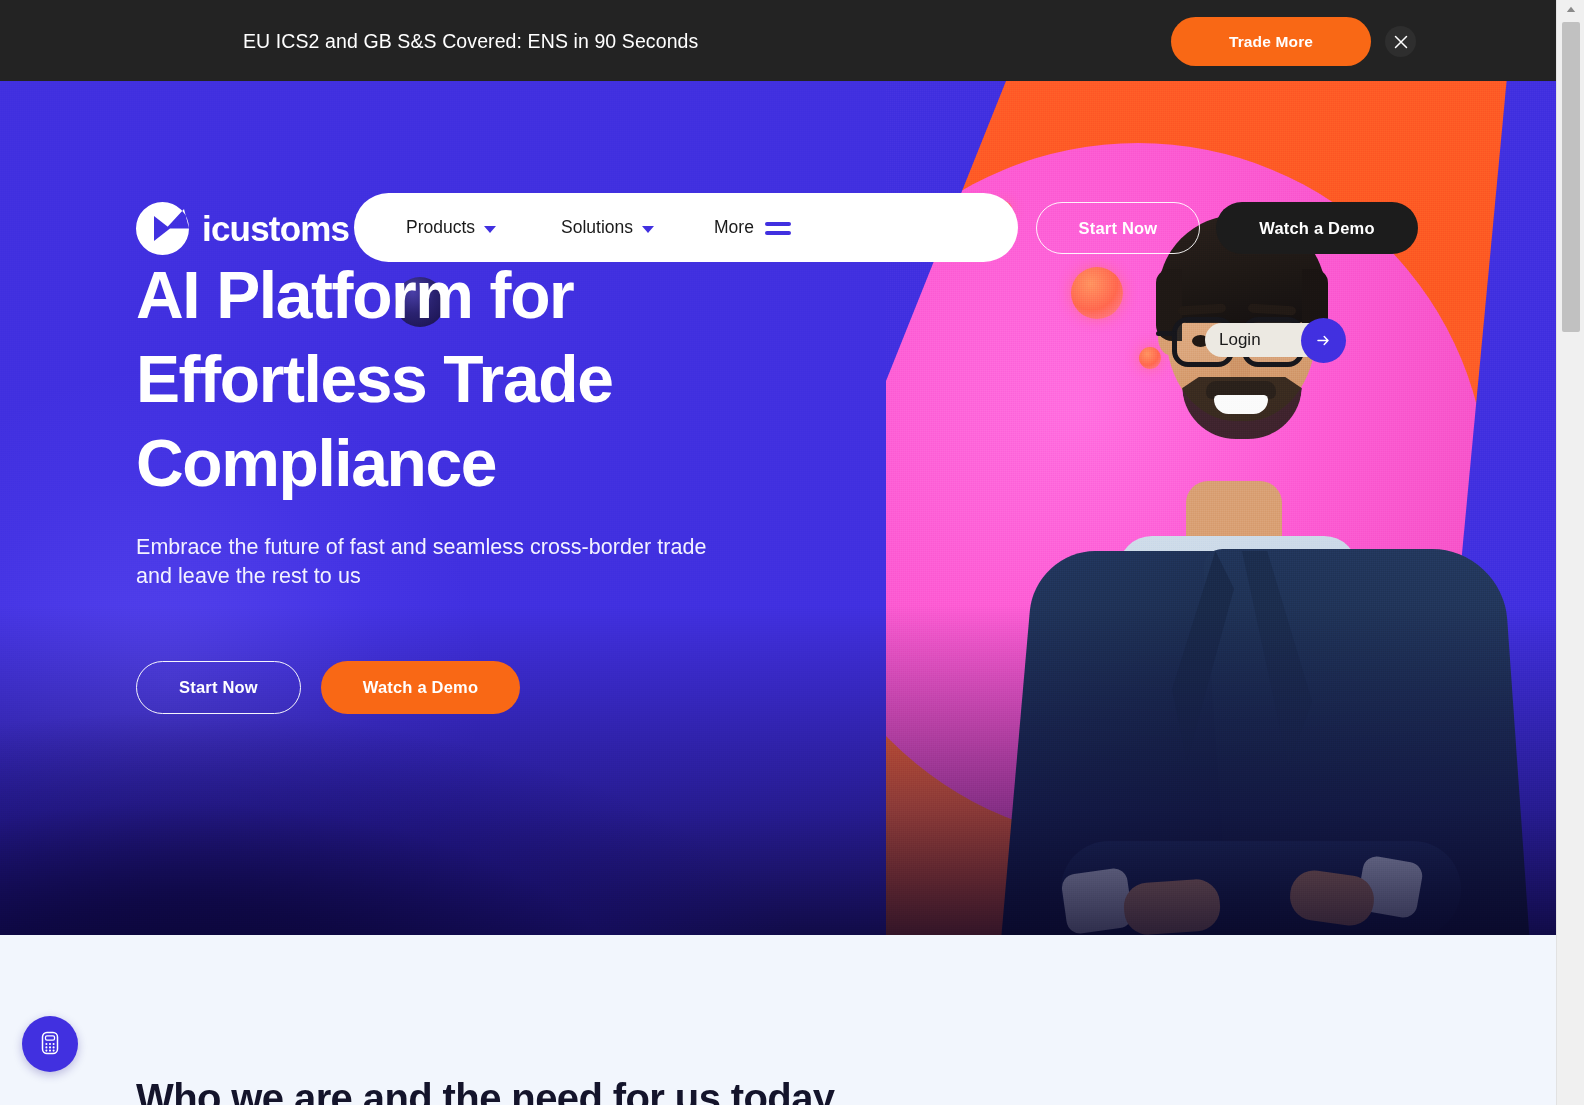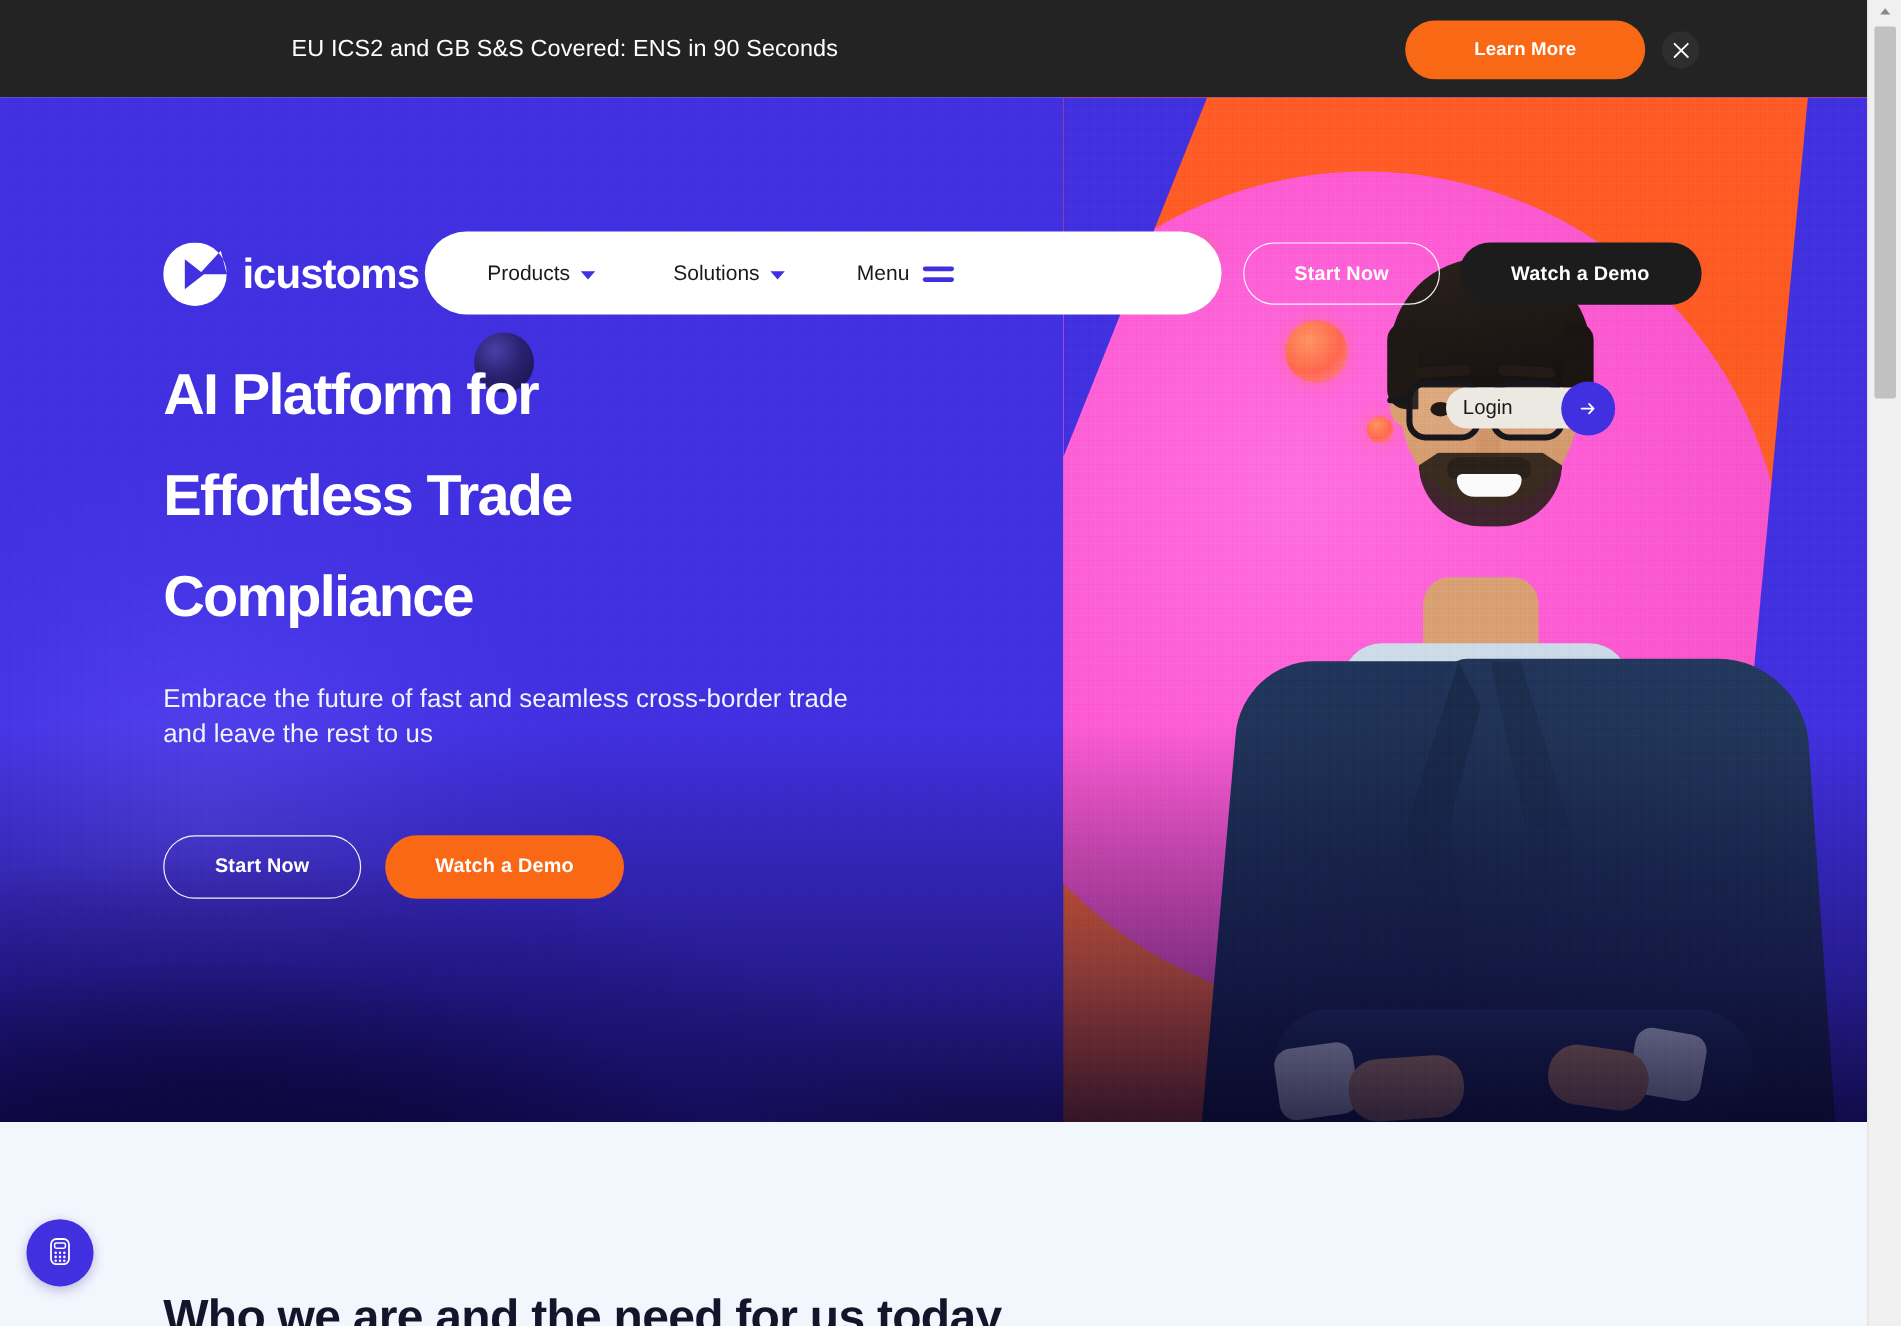--- a/index.html
+++ b/index.html
@@ -359,22 +359,22 @@
     color: #ffffff;
     font-size: 16.5px; font-weight: bold;
     letter-spacing: 0.2px;
     cursor: pointer;
     font-family: "Liberation Sans", sans-serif;
   }
 
   
   .hero-copy { position: absolute; left: 136px; top: 130px; width: 700px; }
   .hero-title {
-    margin-top: 77px;
-    font-size: 48px;
+    margin-top: 42px;
+    font-size: 66px;
     line-height: 84px;
     font-weight: bold;
     color: #ffffff;
     letter-spacing: -1.4px;
     max-width: 600px;
   }
   .hero-p {
     font-size: 21.5px;
     line-height: 29px;
     color: #f3f2ff;
@@ -461,21 +461,21 @@
 </style>
 </head>
 <body>
 
 <div id="page">
 
   <div id="viewport">
 
     <div class="banner">
       <div class="banner-text">EU ICS2 and GB S&amp;S Covered: ENS in 90 Seconds</div>
-      <button class="banner-cta">Learn More</button>
+      <button class="banner-cta">Trade More</button>
       <button class="banner-close">
         <span>
           <svg width="14" height="14" viewBox="0 0 14 14" aria-hidden="true">
             <path d="M1.5 1.5 L12.5 12.5 M12.5 1.5 L1.5 12.5" stroke="#ffffff" stroke-width="1.5" stroke-linecap="round" fill="none"></path>
           </svg>
         </span>
       </button>
     </div>
 
     <div class="hero">
@@ -563,21 +563,21 @@
             <span>Products</span>
             <span class="caret"></span>
           </div>
 
           <div class="nav-item solutions">
             <span>Solutions</span>
             <span class="caret"></span>
           </div>
 
           <div class="nav-item menu">
-            <span>Menu</span>
+            <span>More</span>
             <span class="burger">
                 <i></i>
                 <i></i>
               </span>
           </div>
 
           <div class="login-pill">
             <span class="login-label">Login</span>
             <span class="login-arrow">
               <svg width="17" height="17" viewBox="0 0 17 17" aria-hidden="true">

